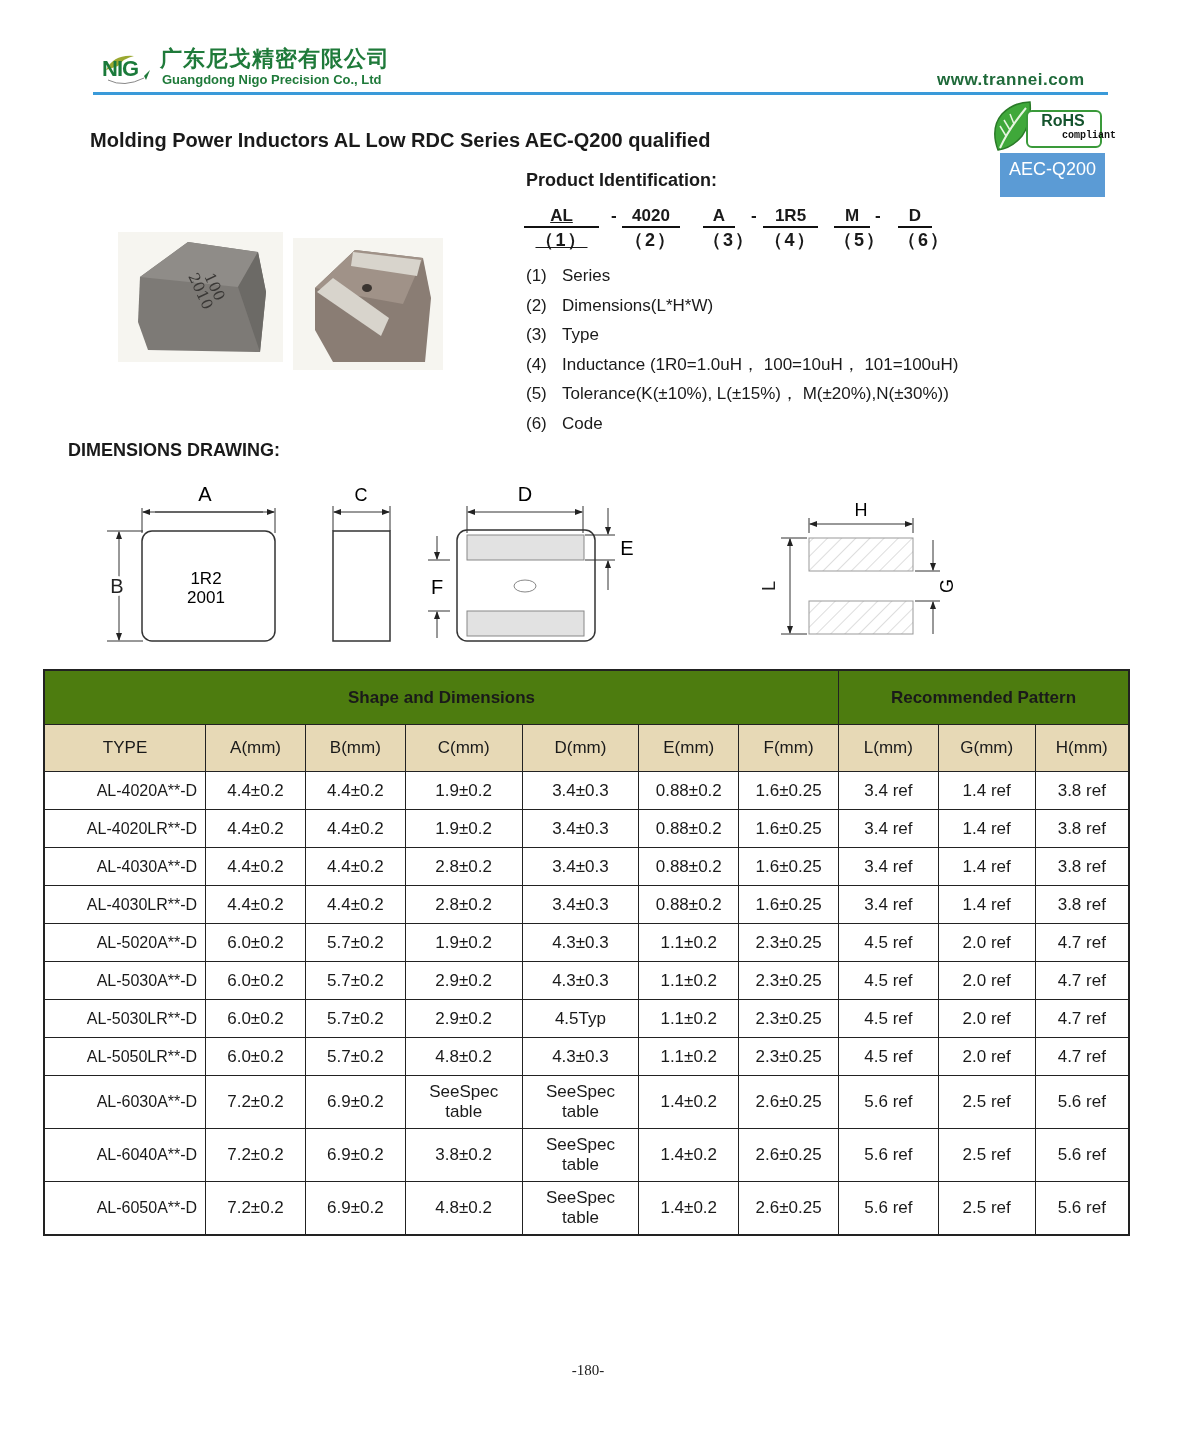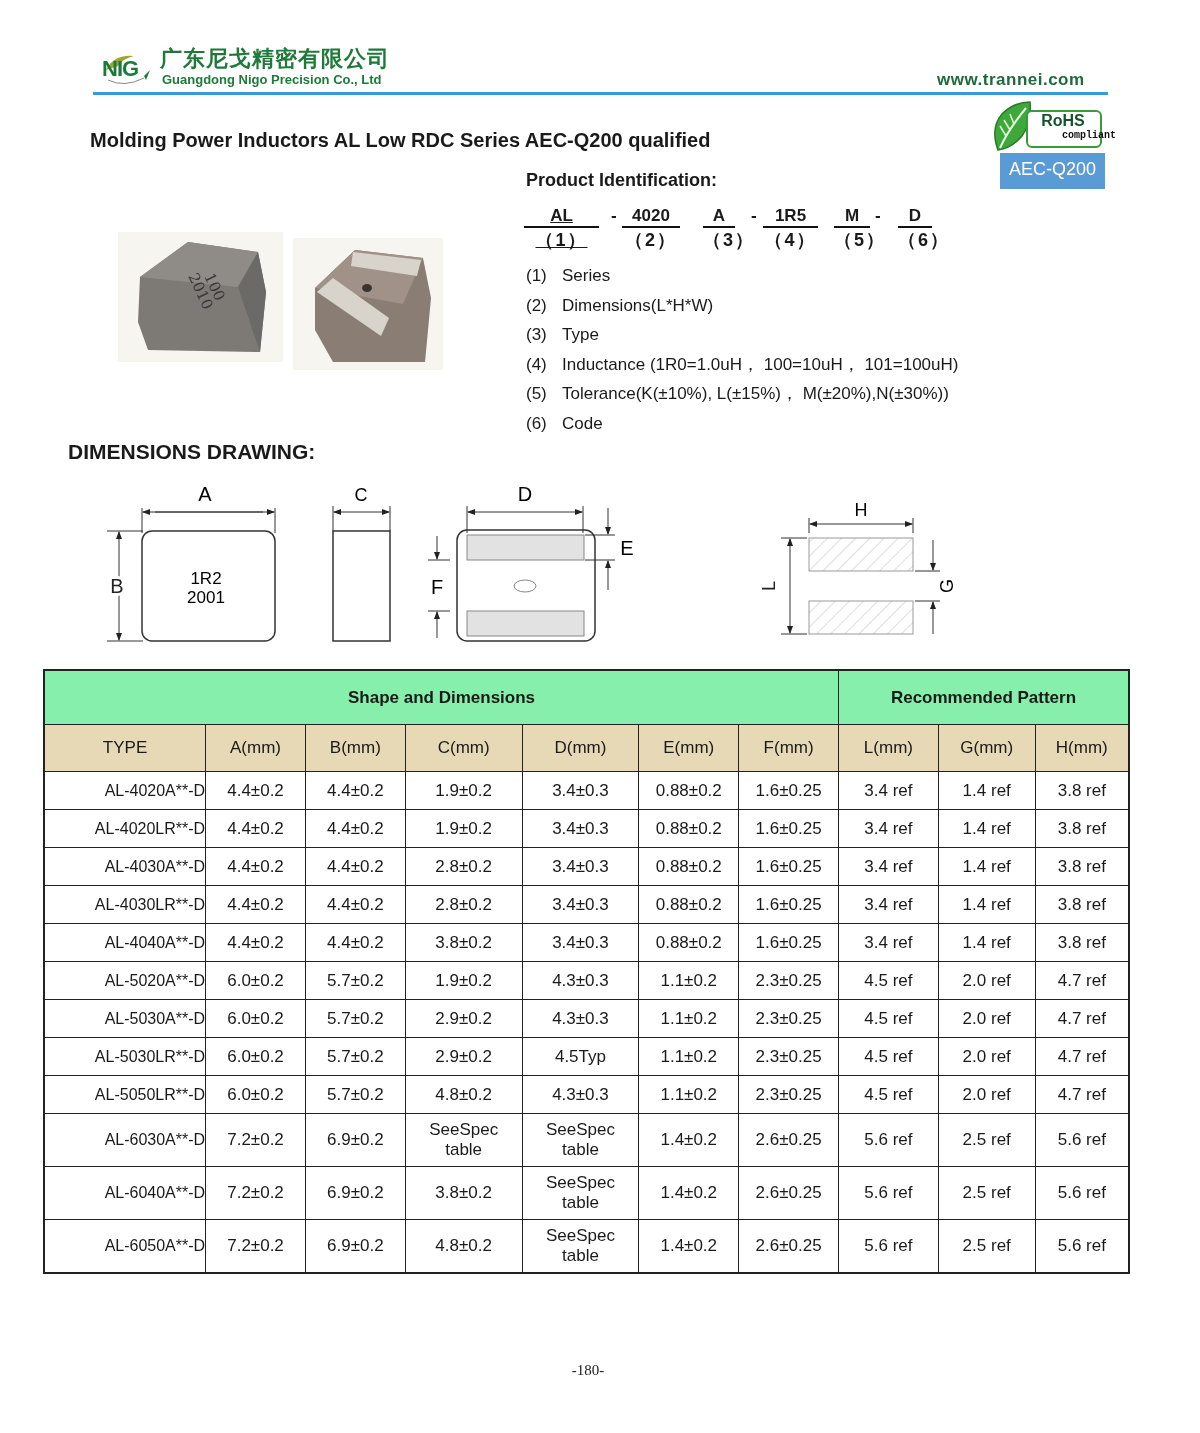--- a/index.html
+++ b/index.html
@@ -10,49 +10,49 @@
   
   .logo-mark { left:100px; top:50px; width:58px; height:38px; }
   .logo-nig { left:102px; top:56px; font-weight:bold; font-size:22px; color:#1a7a3a; letter-spacing:-1px; }
   .company-cn { left:160px; top:44px; font-size:22px; font-weight:bold; color:#1f7a3a; font-family:"DejaVu Serif", serif; letter-spacing:1px; }
   .company-en { left:162px; top:72px; font-size:13px; font-weight:bold; color:#1f7a3a; }
   .website { left:937px; top:70px; font-size:17px; font-weight:bold; color:#1f6a3a; letter-spacing:0.5px; }
   .header-rule { left:93px; top:92px; width:1015px; height:3px; background:#3a9ad9; }
   .rohs-box { left:1026px; top:110px; width:72px; height:34px; border:2px solid #3a9a3a; border-radius:6px; background:#fff; }
   .rohs-title { left:1030px; top:112px; width:66px; text-align:center; font-size:16px; font-weight:bold; color:#14532d; }
   .rohs-sub { left:1056px; top:130px; width:66px; text-align:center; font-size:10px; font-weight:bold; color:#111;font-family:Liberation Mono, monospace; }
-  .aec-badge { left:1000px; top:153px; width:105px; height:36px; background:#5b9bd5; color:#ffffff; font-size:18px; line-height:32px; text-align:center; }
+  .aec-badge { left:1000px; top:153px; width:105px; height:44px; background:#5b9bd5; color:#ffffff; font-size:18px; line-height:32px; text-align:center; }
 
   .doc-title { left:90px; top:129px; font-size:20px; font-weight:bold; color:#1a1a1a; }
   .pid-title { left:526px; top:170px; font-size:18px; font-weight:bold; }
 
   
   .code-seg { position:absolute; text-align:center; font-weight:bold; font-size:17px; }
   .code-seg .top { display:block; border-bottom:2px solid #111; height:20px; line-height:20px; }
   .code-seg .bot { display:block; font-size:18px; line-height:24px; letter-spacing:2px; }
   .dash { position:absolute; font-weight:bold; font-size:17px; top:206px; }
 
   .pid-list { left:526px; top:261px; font-size:17px; line-height:29.5px; }
   .pid-list .num { display:inline-block; width:36px; }
 
   
   .photo { background:#f6f5f0; }
   .photo1 { left:118px; top:232px; width:165px; height:130px; }
   .photo2 { left:293px; top:238px; width:150px; height:132px; }
 
-  .dim-heading { left:68px; top:440px; font-size:21px; font-weight:bold; }
+  .dim-heading { left:68px; top:440px; font-size:18px; font-weight:bold; }
 
   .drawing { left:95px; top:478px; width:900px; height:170px; }
 
   
   table.spec { position:absolute; left:43px; top:669px; width:1087px; border-collapse:collapse; border:2.5px solid #222; }
   table.spec td, table.spec th { border:1.5px solid #222; text-align:center; font-size:17px; padding:0; }
-  .hdr-group th { height:53px; font-weight:bold; font-size:18px; background:#86efac; }
+  .hdr-group th { height:53px; font-weight:bold; font-size:18px; background:#4d7c0f; }
   .hdr-cols th { height:46px; background:#e7d9b6; font-weight:normal; font-size:19px; }
-  table.spec td.type { text-align:right; font-size:16px; }
+  table.spec td.type { text-align:right; padding-right:8px; font-size:16px; }
   tr.r1 td { height:37px; }
   tr.r2 td { height:52px; line-height:20px; }
 
   .page-num { left:0; top:1362px; width:1176px; text-align:center; font-family:"Liberation Serif", serif; font-size:15px; }
 </style>
 </head>
 <body>
 
 <svg class="abs logo-mark" viewBox="0 0 58 38">
   <path d="M6 20 Q14 4 34 6 Q24 8 18 16 Z" fill="#9aa830"></path>
@@ -289,32 +289,20 @@
         <td>4.4±0.2</td>
         <td>2.8±0.2</td>
         <td>3.4±0.3</td>
         <td>0.88±0.2</td>
         <td>1.6±0.25</td>
         <td>3.4 ref</td>
         <td>1.4 ref</td>
         <td>3.8 ref</td>
       </tr>
       <tr class="r1">
-        <td class="type">AL-4040A**-D</td>
-        <td>4.4±0.2</td>
-        <td>4.4±0.2</td>
-        <td>3.8±0.2</td>
-        <td>3.4±0.3</td>
-        <td>0.88±0.2</td>
-        <td>1.6±0.25</td>
-        <td>3.4 ref</td>
-        <td>1.4 ref</td>
-        <td>3.8 ref</td>
-      </tr>
-      <tr class="r1">
         <td class="type">AL-5020A**-D</td>
         <td>6.0±0.2</td>
         <td>5.7±0.2</td>
         <td>1.9±0.2</td>
         <td>4.3±0.3</td>
         <td>1.1±0.2</td>
         <td>2.3±0.25</td>
         <td>4.5 ref</td>
         <td>2.0 ref</td>
         <td>4.7 ref</td>

